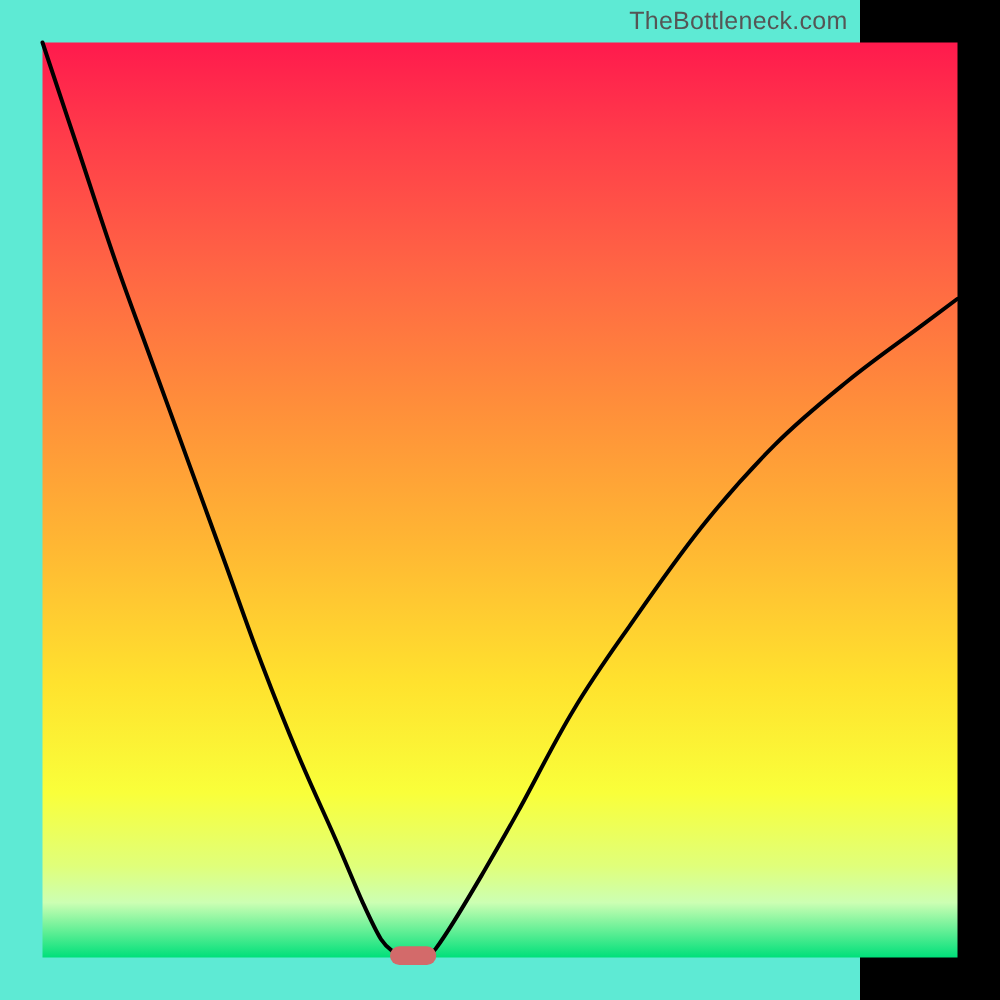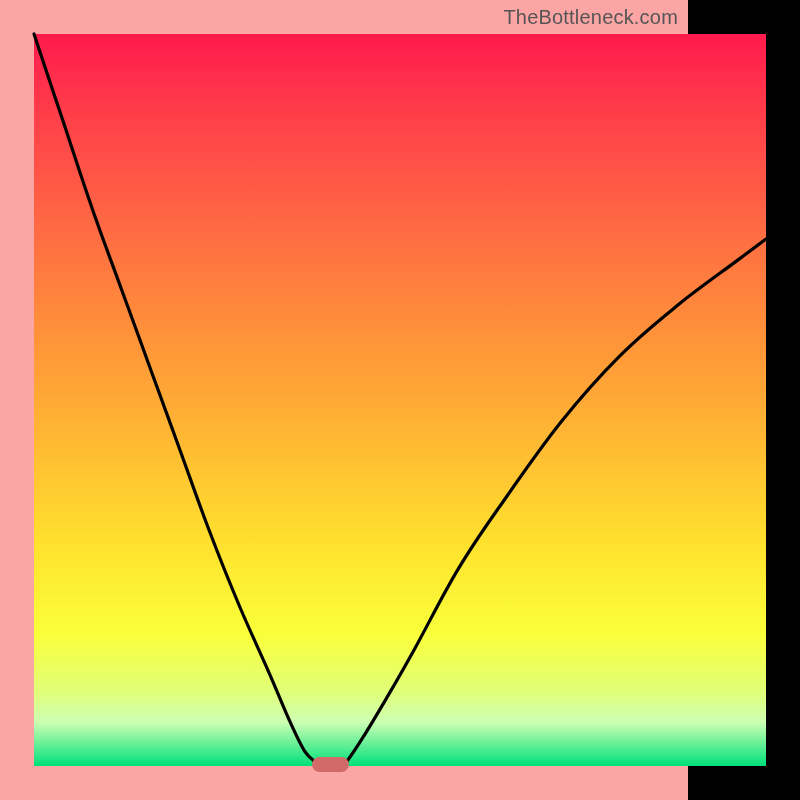--- a/index.html
+++ b/index.html
@@ -9,21 +9,21 @@
     height: 800px;
     background: #000;
     overflow: hidden;
   }
   .frame {
     position: absolute;
     top: 0;
     left: 0;
     width: 688px;
     height: 800px;
-    background: #fca5a5;
+    background: #5eead4;
   }
   .plot-area {
     position: absolute;
     top: 34px;
     left: 34px;
     width: 732px;
     height: 732px;
     background: linear-gradient(to bottom,
       #ff1a4d 0%,
       #ff3b4a 10%,

